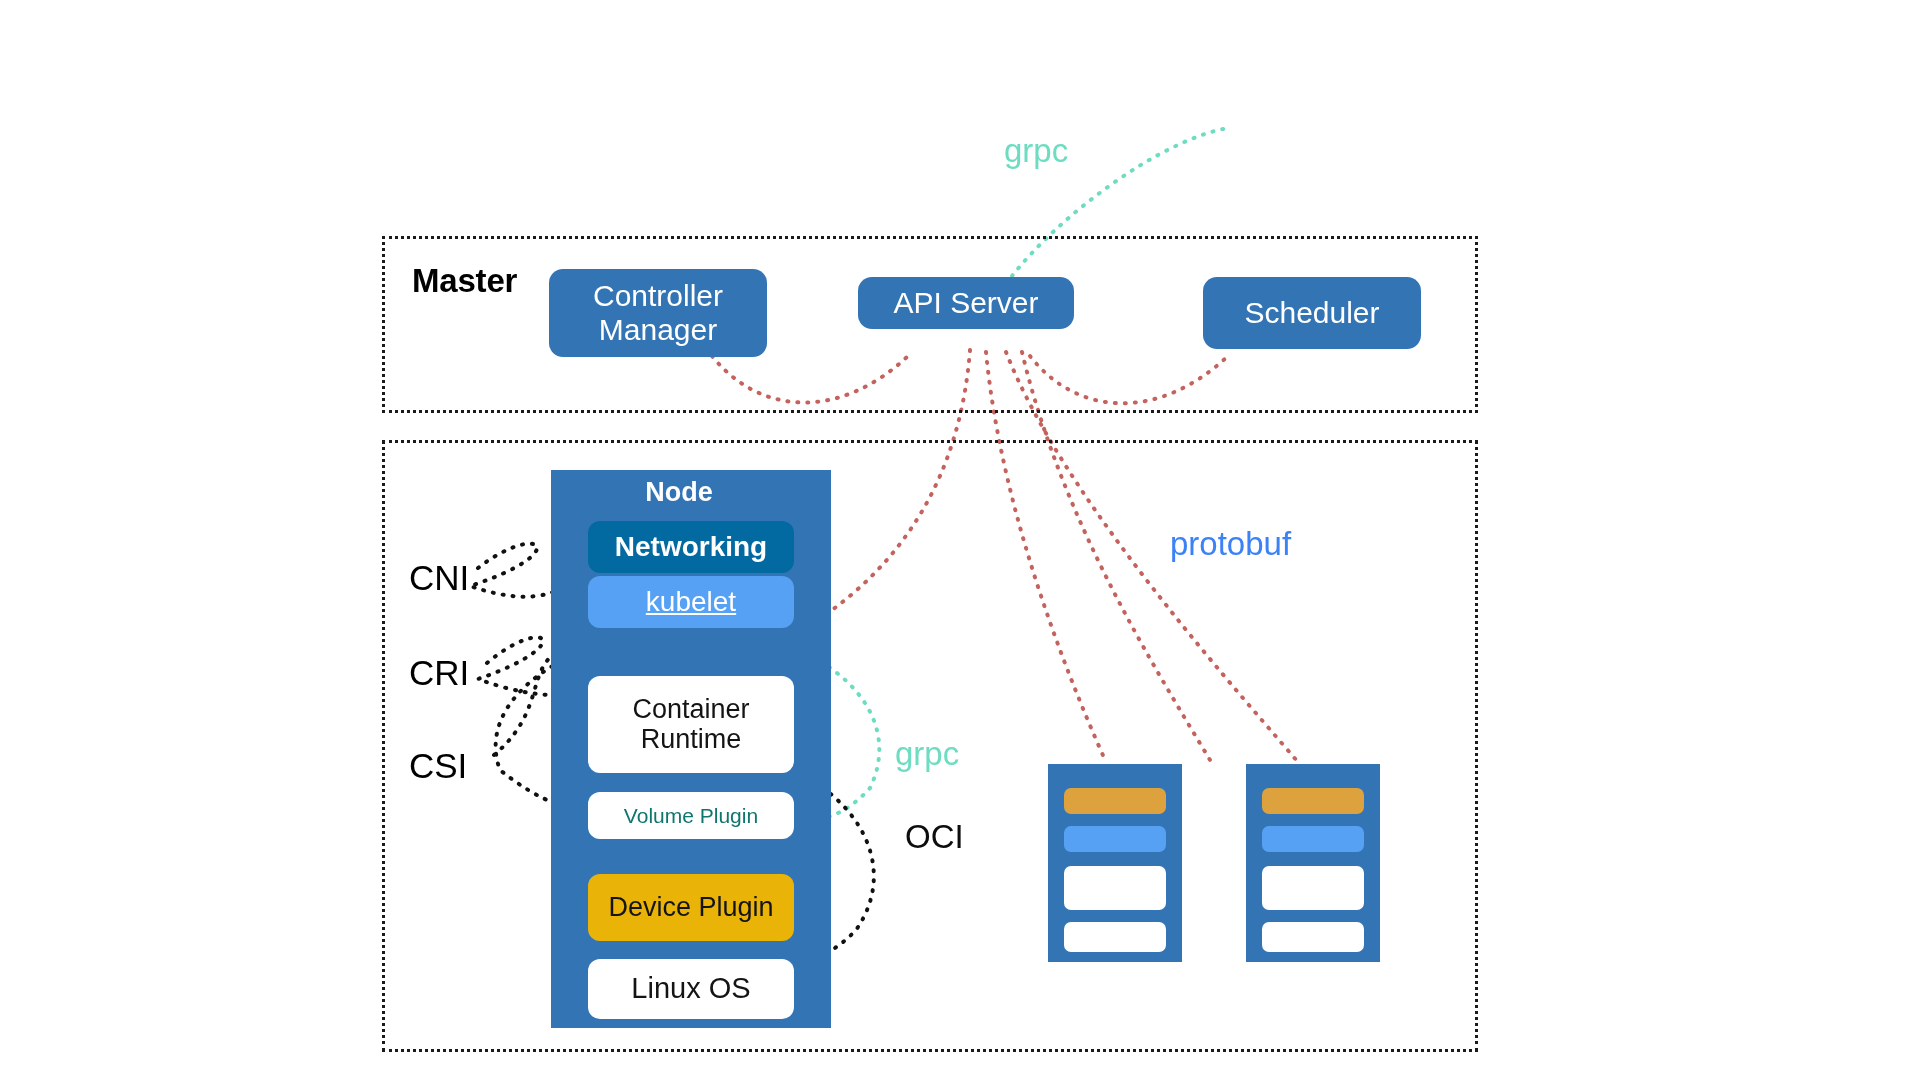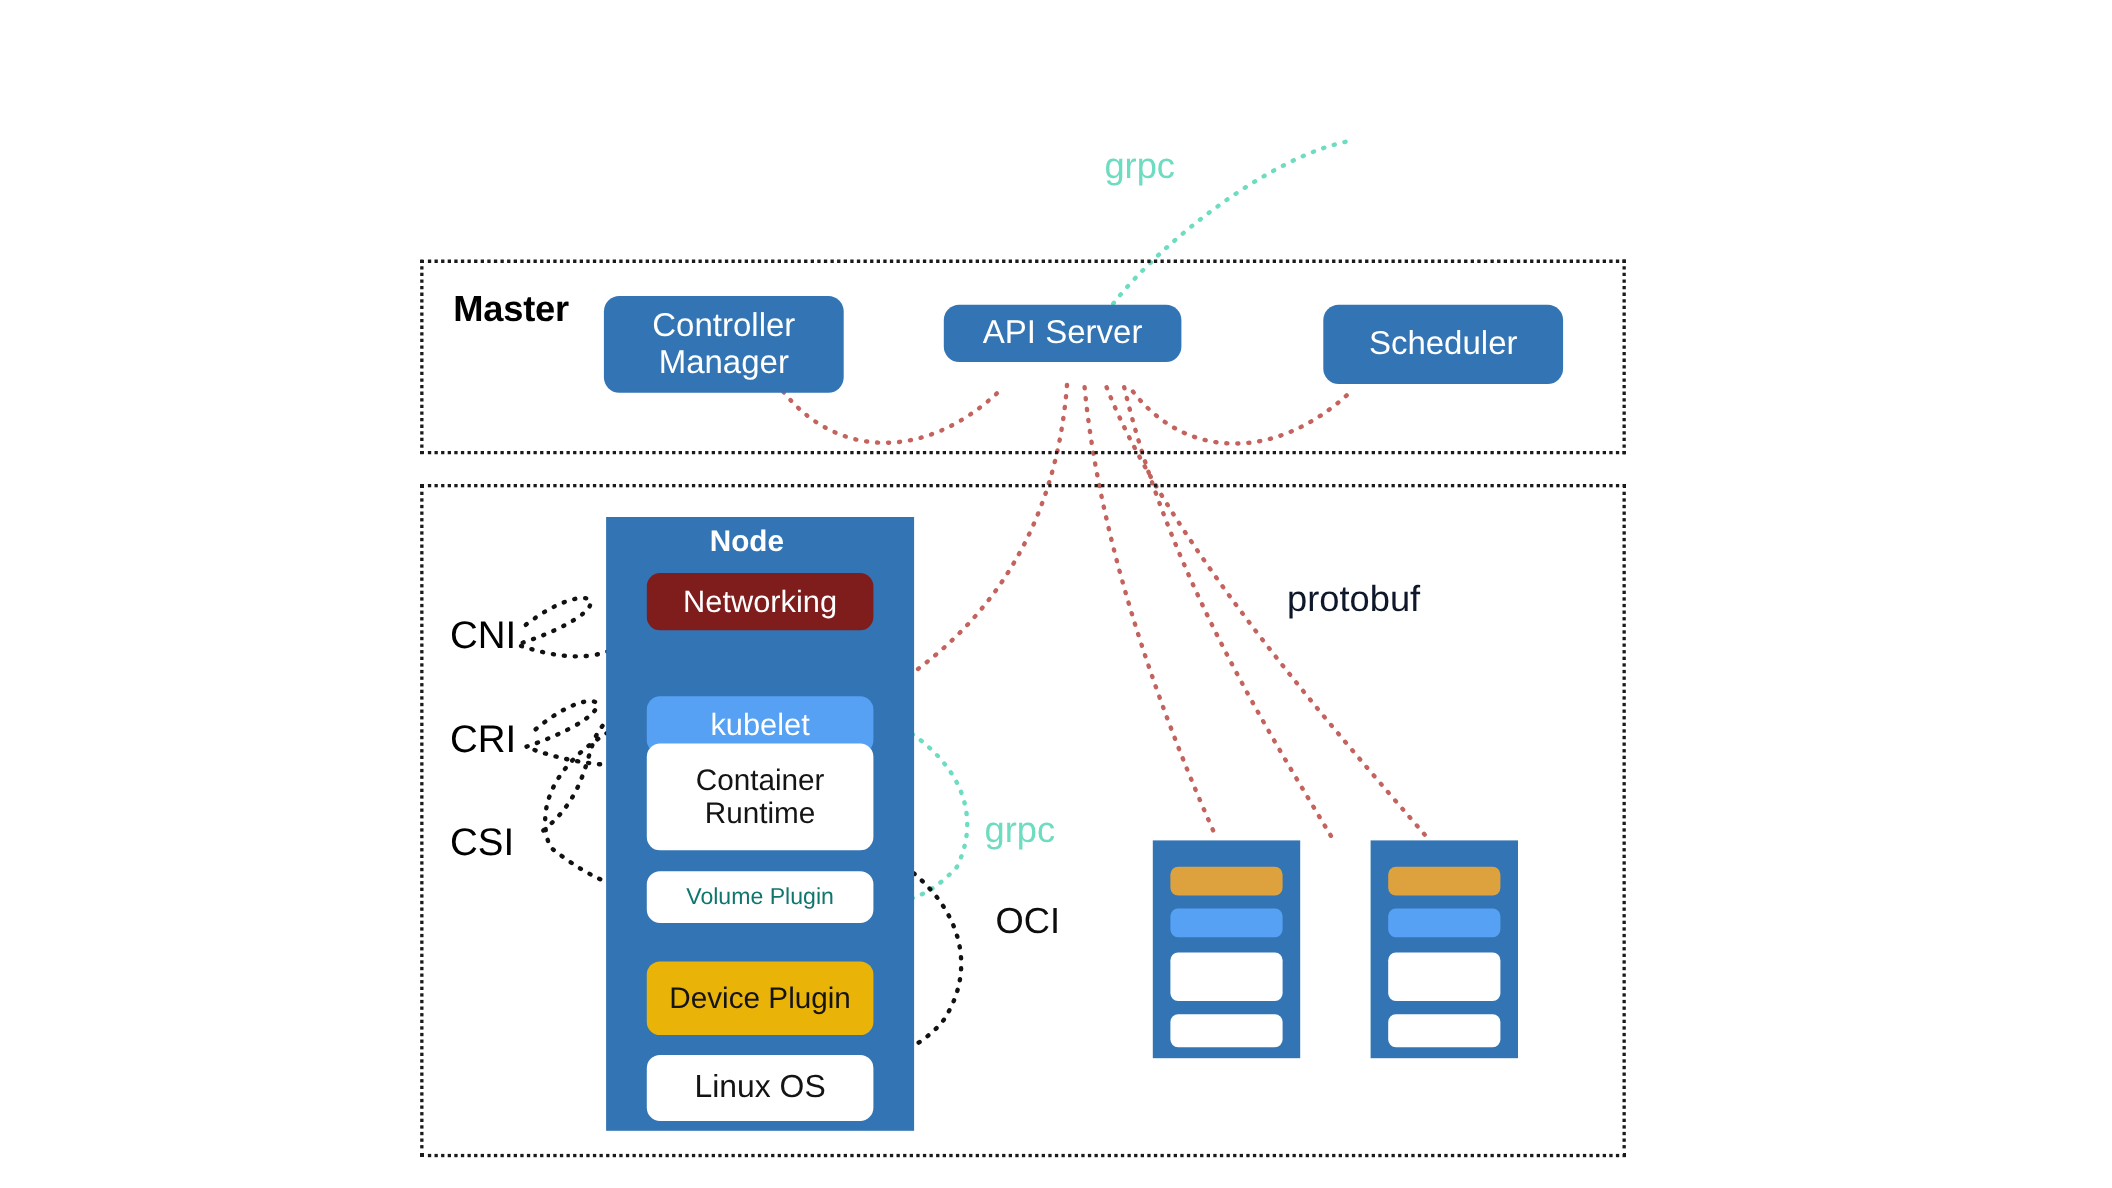--- a/index.html
+++ b/index.html
@@ -131,29 +131,31 @@
     border-radius: 12px;
     display: flex;
     align-items: center;
     justify-content: center;
     text-align: center;
     box-sizing: border-box;
     line-height: 1.1;
   }
   #node-networking {
     top: 521px; height: 52px;
-    background: #7f1d1d;
+    background: #0369a1;
     color: #ffffff;
     font-size: 28px;
+    font-weight: bold;
   }
   #node-kubelet {
-    top: 633px; height: 52px;
+    top: 576px; height: 52px;
     background: #57a1f5;
     color: #ffffff;
     font-size: 28px;
+    text-decoration: underline;
   }
   #node-container-runtime {
     top: 676px; height: 97px;
     background: #ffffff;
     color: #141414;
     font-size: 27px;
   }
   #node-volume-plugin {
     top: 792px; height: 47px;
     background: #ffffff;
@@ -185,21 +187,21 @@
   #iface-csi { left: 409px; top: 746px; }
 
   
   .proto-label {
     position: absolute;
     font-size: 33px;
     white-space: nowrap;
   }
   #label-grpc-etcd { left: 1004px; top: 132px; color: #6ddcc0; }
   #label-grpc-cri  { left: 895px;  top: 735px; color: #6ddcc0; }
-  #label-protobuf  { left: 1170px; top: 525px; color: #0f172a; }
+  #label-protobuf  { left: 1170px; top: 525px; color: #3b82f6; }
   #label-oci       { left: 905px;  top: 818px; color: #0d0d0d; }
 
   
   .pod-box {
     position: absolute;
     top: 764px;
     width: 134px;
     height: 198px;
     background: #3375b4;
   }

